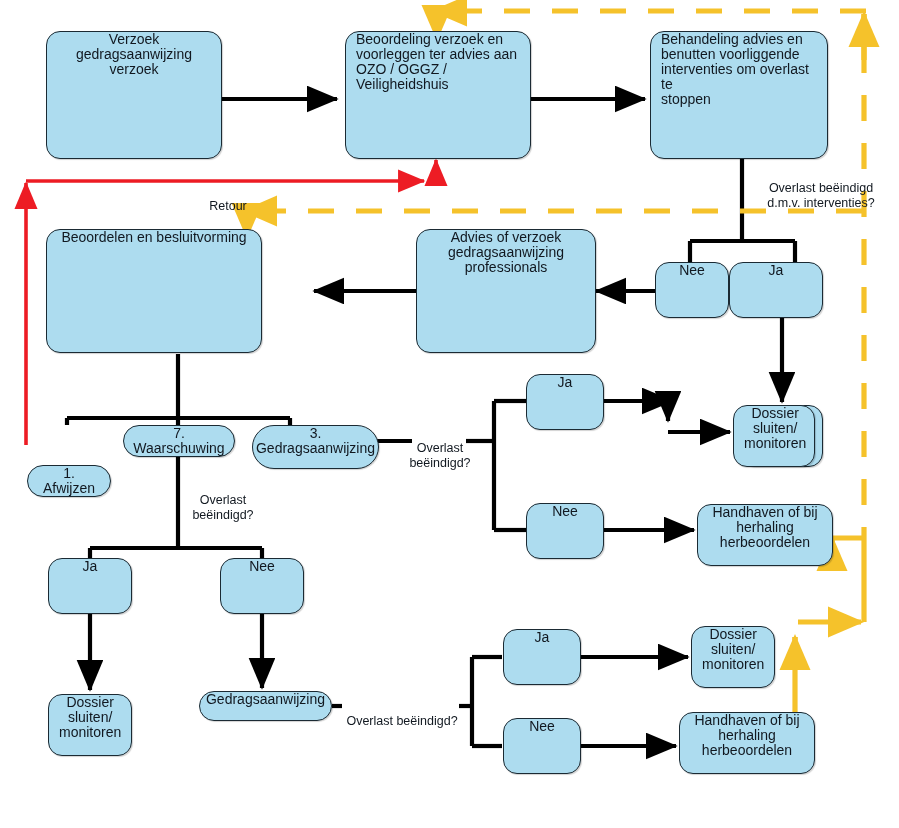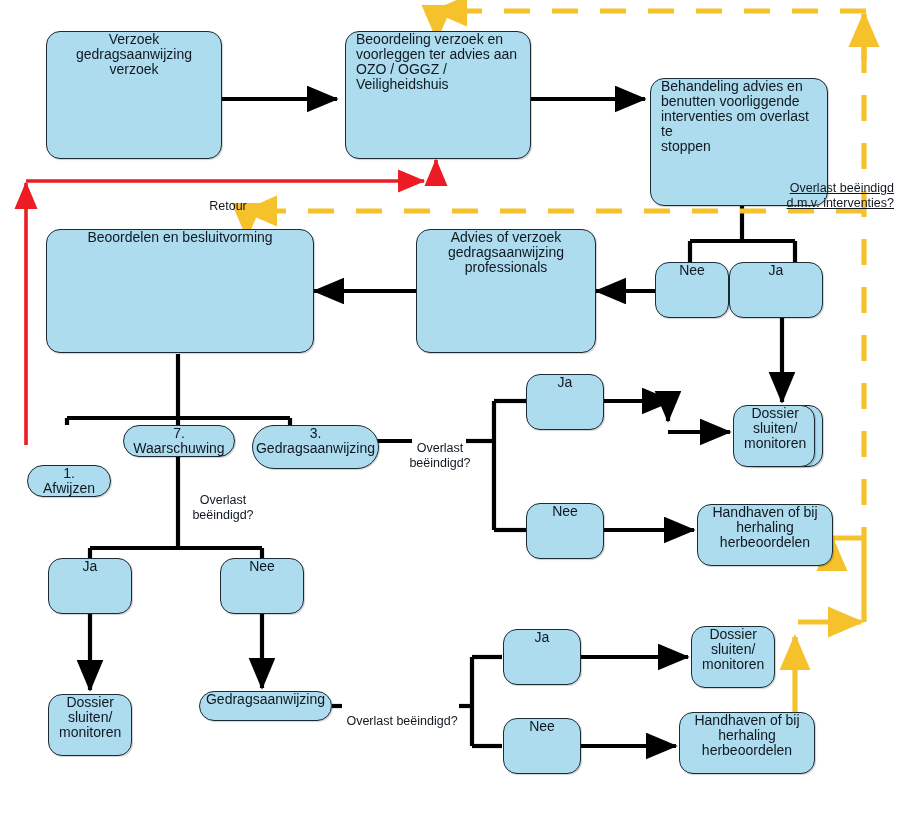--- a/index.html
+++ b/index.html
@@ -53,21 +53,21 @@
   .lbl {
     position: absolute;
     font-size: 12.5px;
     line-height: 15px;
     color: #111820;
     white-space: pre-line;
     z-index: 4;
     background: transparent;
   }
   .lbl.c { text-align: center; }
-  .lbl.l { text-align: right; text-decoration: underline; }
+  .lbl.l { text-align: center; }
 </style>
 </head>
 <body>
 
 <div id="canvas">
 
   <svg id="wires" viewBox="0 0 899 828">
     <defs>
       <marker id="ahB" markerWidth="9" markerHeight="9" refX="7.2" refY="3.2" orient="auto" markerUnits="strokeWidth">
         <path d="M0,0 L7.6,3.2 L0,6.4 z" fill="#000000"></path>
@@ -180,21 +180,21 @@
 verzoek</span>
   </div>
 
   <div class="node left" style="left:345px; top:31px; width:186px; height:128px;">
     <span class="txt">Beoordeling verzoek en
 voorleggen ter advies aan
 OZO / OGGZ /
 Veiligheidshuis</span>
   </div>
 
-  <div class="node left" style="left:650px; top:31px; width:178px; height:128px;margin-top:47px;">
+  <div class="node left" style="left:650px; top:31px; width:178px; height:128px;">
     <span class="txt">Behandeling advies en
 benutten voorliggende
 interventies om overlast te
 stoppen</span>
   </div>
 
   <div class="node center" style="left:655px; top:262px; width:74px; height:56px;">
     <span class="txt">Nee</span>
   </div>
 
@@ -207,21 +207,21 @@
 sluiten/
 monitoren</span>
   </div>
 
   <div class="node center" style="left:416px; top:229px; width:180px; height:124px;">
     <span class="txt">Advies of verzoek
 gedragsaanwijzing
 professionals</span>
   </div>
 
-  <div class="node center" style="left:46px; top:229px; width:268px; height:124px;">
+  <div class="node center" style="left:46px; top:229px; width:216px; height:124px;">
     <span class="txt">Beoordelen en besluitvorming</span>
   </div>
 
   <div class="node pill" style="left:27px; top:425px; width:84px; height:32px;margin-top:40px;">
     <span class="txt">1. Afwijzen</span>
   </div>
 
   <div class="node pill" style="left:123px; top:425px; width:112px; height:32px;">
     <span class="txt">7. Waarschuwing</span>
   </div>

